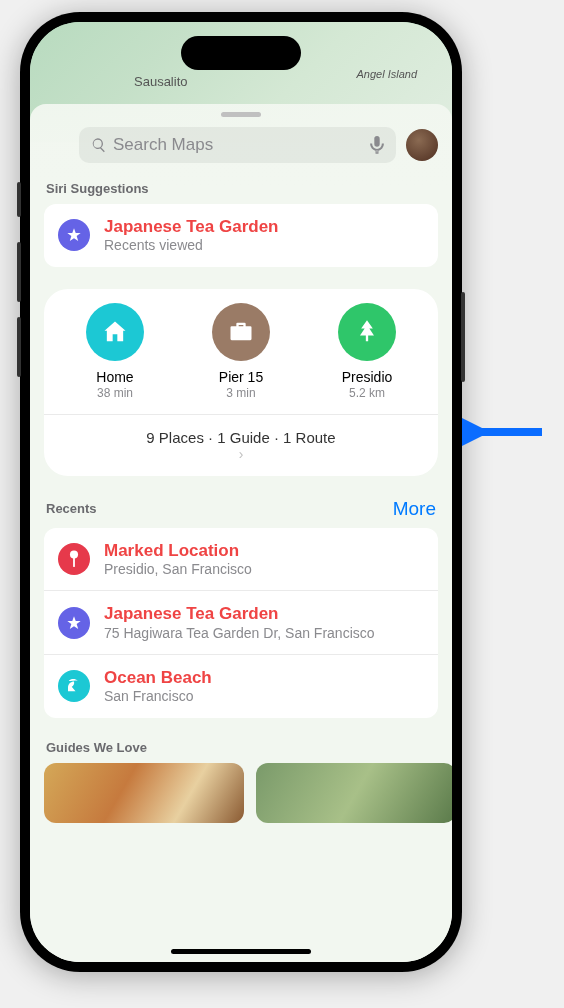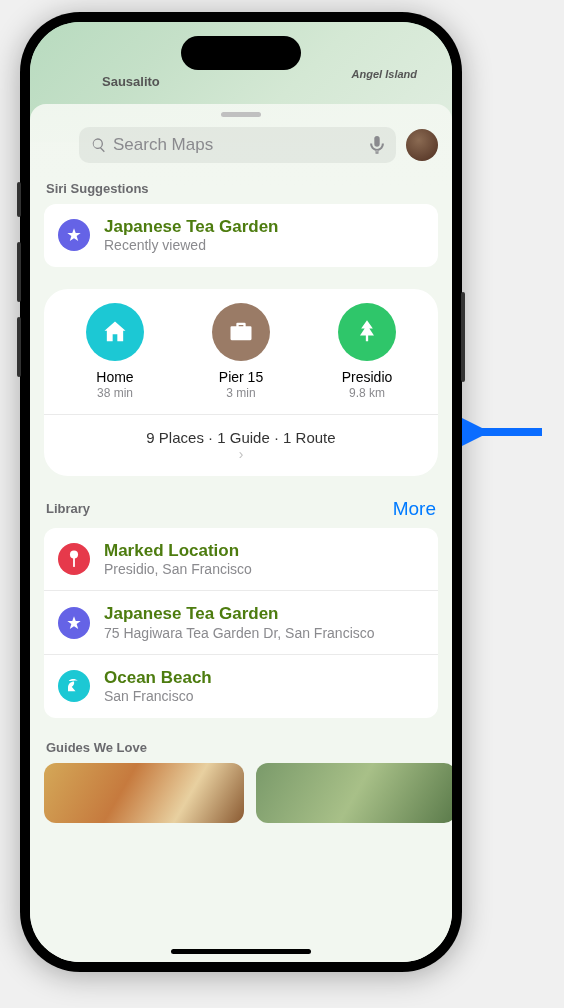--- a/index.html
+++ b/index.html
@@ -105,21 +105,22 @@
       left: 0;
       right: 0;
       height: 120px;
       background: linear-gradient(135deg, #b8dbbf 0%, #c5e0c8 30%, #d4e8d4 60%, #e0ede0 100%);
       z-index: 0;
     }
     .map-label {
       position: absolute;
       font-size: 13px;
       color: #555;
-      font-weight: 700;
+      font-weight: 400;
+      margin-left: 32px;
     }
     .sheet {
       position: absolute;
       top: 82px;
       left: 0;
       right: 0;
       bottom: 0;
       background: linear-gradient(180deg, rgba(242,247,240,0.95) 0%, rgba(242,247,240,1) 10%);
       border-top-left-radius: 16px;
       border-top-right-radius: 16px;
@@ -202,21 +203,21 @@
       border-radius: 50%;
       display: flex;
       align-items: center;
       justify-content: center;
       flex-shrink: 0;
       color: #fff;
     }
     .title-line {
       font-size: 17px;
       font-weight: 600;
-      color: #4d7c0f;
+      color: #ef4444;
       line-height: 1.25;
     }
     .sub-line {
       font-size: 14px;
       color: #8a8a8e;
       line-height: 1.25;
     }
     .library-card {
       background: #fff;
       border-radius: 24px;
@@ -356,21 +357,21 @@
       </div>
       <div class="card">
         <div class="row-item">
           <div class="icon-circle" style="background:#6563e6">
             <svg width="16" height="16" viewBox="0 0 24 24" fill="#fff">
                 <path d="M12 2l2.6 7h7.4l-6 4.6 2.3 7.4L12 16.8 5.7 21l2.3-7.4-6-4.6h7.4L12 2z"></path>
               </svg>
           </div>
           <div>
             <div class="title-line">Japanese Tea Garden</div>
-            <div class="sub-line">Recently viewed</div>
+            <div class="sub-line">Recents viewed</div>
           </div>
         </div>
       </div>
 
       <div class="library-card">
         <div class="library-grid">
           <div class="lib-item">
             <div class="lib-circle" style="background:#1cc8d4">
               <svg width="28" height="28" viewBox="0 0 24 24" fill="#fff">
                   <path d="M12 3l9 8h-2v9h-5v-6H10v6H5v-9H3l9-8z"></path>
@@ -388,31 +389,31 @@
             <div class="lib-label">Pier 15</div>
             <div class="lib-sub">3 min</div>
           </div>
           <div class="lib-item">
             <div class="lib-circle" style="background:#2fc66a">
               <svg width="28" height="28" viewBox="0 0 24 24" fill="#fff">
                   <path d="M12 2l5 7h-3l4 6h-5v5h-2v-5H6l4-6H7l5-7z"></path>
                 </svg>
             </div>
             <div class="lib-label">Presidio</div>
-            <div class="lib-sub">9.8 km</div>
+            <div class="lib-sub">5.2 km</div>
           </div>
         </div>
         <div class="lib-footer">
           <span>9 Places · 1 Guide · 1 Route</span>
           <span class="chevron">›</span>
         </div>
       </div>
 
       <div class="section-header">
-        <h3>Library</h3>
+        <h3>Recents</h3>
         <span class="more">More</span>
       </div>
       <div class="card">
         <div class="row-item">
           <div class="icon-circle" style="background:#e6394b">
             <svg width="14" height="18" viewBox="0 0 14 20" fill="#fff">
                 <circle cx="7" cy="5" r="4.5"></circle>
                 <rect x="6" y="8" width="2" height="11" rx="1"></rect>
               </svg>
           </div>

